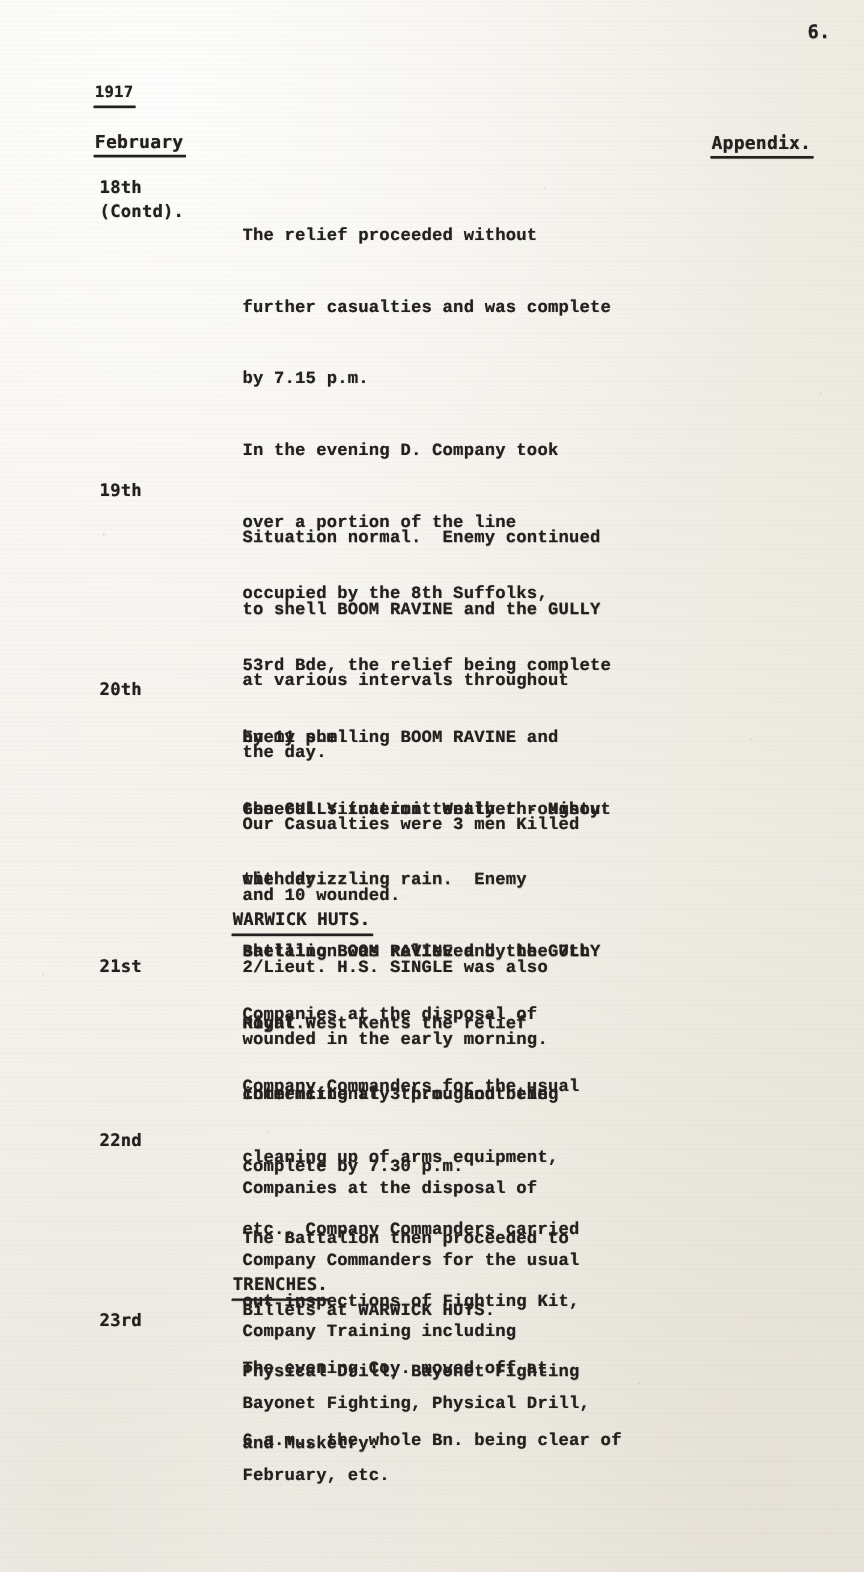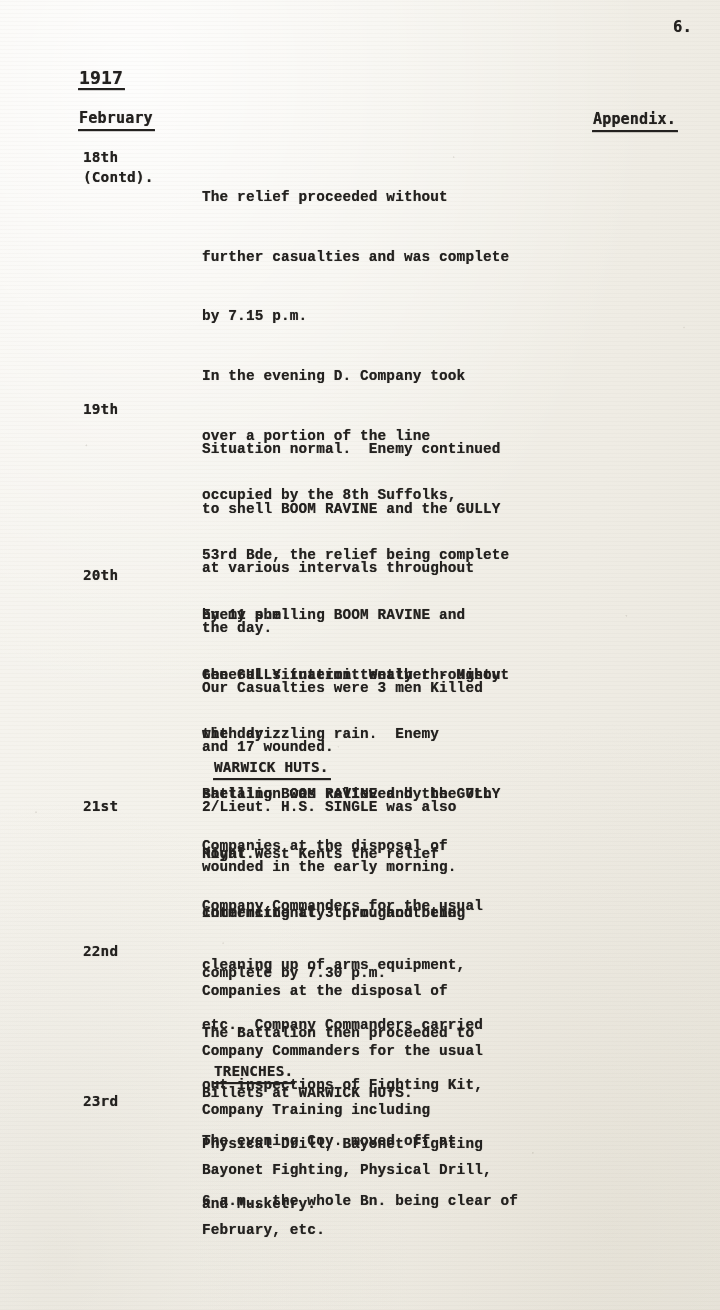--- a/index.html
+++ b/index.html
@@ -79,21 +79,21 @@
     top: 18px;
     right: 28px;
     font-size: 15.5px;
   }
 
   
   .year {
     position: absolute;
     top: 68px;
     left: 79px;
-    font-size: 18px;
+    font-size: 13px;
     text-decoration: underline;
   }
   
   .month {
     position: absolute;
     top: 109px;
     left: 79px;
     font-size: 15px;
   }
   
@@ -142,21 +142,21 @@
     width: 470px;
   }
   .entry-body .line {
     display: block;
     font-family: Liberation Mono, monospace;
   }
 
   
   .place-heading {
     position: absolute;
-    left: 214px;
+    left: 194px;
     font-size: 14.3px;
     line-height: 19.9px;
     white-space: pre;
   }
 </style>
 </head>
 <body>
 
 <div class="page"></div>
 <div class="grain"></div>
@@ -193,21 +193,21 @@
   </div>
 
   <div class="entry" style="top:400px;">
     <div class="tw entry-date">19th</div>
     <div class="tw entry-body">
       <span class="line">Situation normal.  Enemy continued</span>
       <span class="line">to shell BOOM RAVINE and the GULLY</span>
       <span class="line">at various intervals throughout</span>
       <span class="line">the day.</span>
       <span class="line">Our Casualties were 3 men Killed</span>
-      <span class="line">and 17 wounded.</span>
+      <span class="line">and 10 wounded.</span>
       <span class="line">2/Lieut. H.S. SINGLE was also</span>
       <span class="line">wounded in the early morning.</span>
     </div>
   </div>
 
   <div class="entry" style="top:566px;">
     <div class="tw entry-date">20th</div>
     <div class="tw entry-body">
       <span class="line">Enemy shelling BOOM RAVINE and</span>
       <span class="line">the GULLY intermittently throughout</span>

